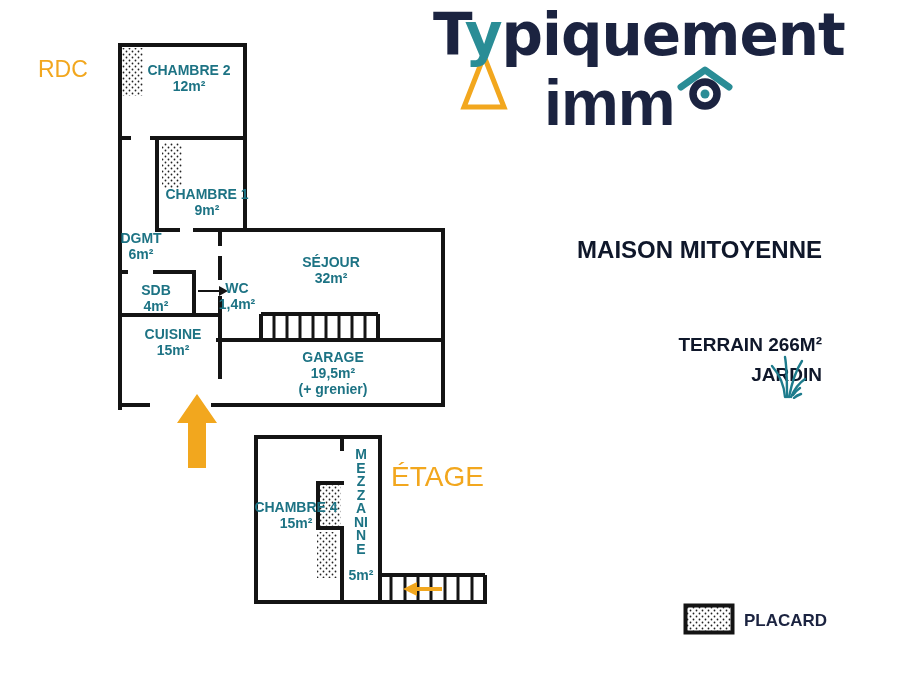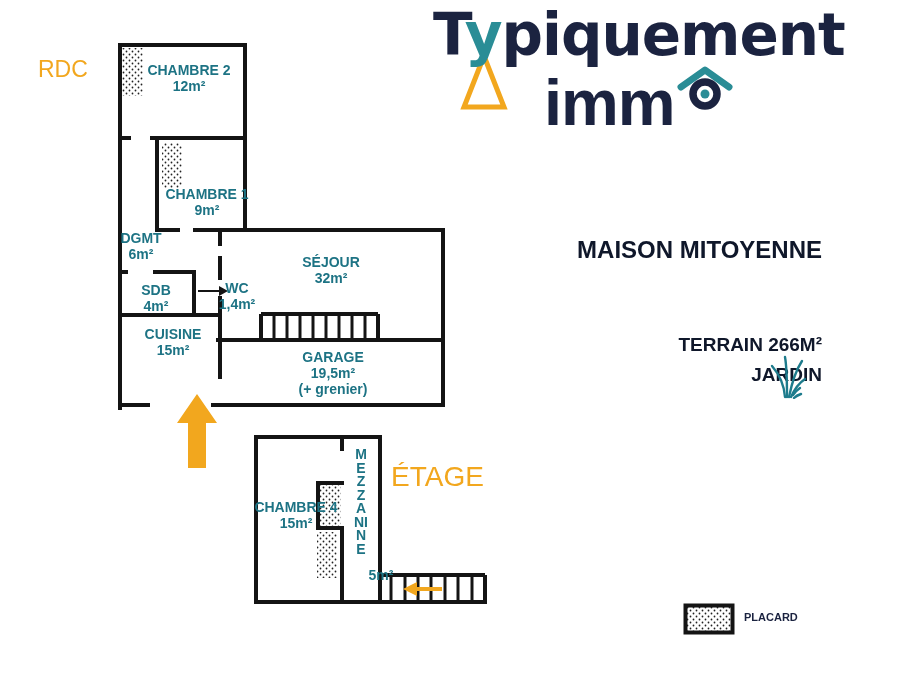--- a/index.html
+++ b/index.html
@@ -13,21 +13,21 @@
   .prop{position:absolute;text-align:right;color:#0f172a;font-weight:bold;}
   #logo-line1{position:absolute;left:433px;top:6px;font-family:"DejaVu Sans", sans-serif;
       font-weight:bold;font-size:58px;line-height:1;letter-spacing:-1px;color:#1b2340;z-index:3;}
   #logo-line1 .y{color:#2a8d96;}
   #logo-line2{position:absolute;left:544px;top:70px;display:flex;align-items:flex-start;z-index:3;}
   #logo-line2 .imm{font-family:Liberation Sans, sans-serif;font-weight:bold;font-size:65px;
       line-height:1;letter-spacing:-1px;color:#1b2340;}
   #mezz-name{position:absolute;left:354px;top:448px;width:14px;font-size:14px;font-weight:bold;
       line-height:13.5px;color:#1d7384;word-break:break-all;text-align:center;}
   #disclaimer{position:absolute;left:28px;top:653px;font-size:11px;font-weight:bold;color:#000;}
-  #placard-label{position:absolute;left:744px;top:611px;font-size:11px;font-weight:bold;color:#1b2340;}
+  #placard-label{position:absolute;left:744px;top:611px;font-size:17px;font-weight:bold;color:#1b2340;}
   svg{display:block;}
 </style>
 </head>
 <body>
 
 <div id="stage">
 
   <div id="logo-line1"><span>T</span><span class="y">y</span><span>piquement</span></div>
 
   <svg class="abs" style="left:459px;top:50px;z-index:2;" width="50" height="62" viewBox="0 0 50 62">
@@ -182,21 +182,21 @@
   <div class="room-label" style="left:283px;top:349px;width:100px;">
     <span class="nm">GARAGE</span>
     <span class="ar">19,5m²</span>
     <span class="ar">(+ grenier)</span>
   </div>
   <div class="room-label" style="left:246px;top:459px;width:100px;margin-top:40px;">
     <span class="nm">CHAMBRE 4</span>
     <span class="ar">15m²</span>
   </div>
   <div id="mezz-name">MEZZANINE</div>
-  <div class="room-label" style="left:346px;top:567px;width:30px;margin-left:20px;">
+  <div class="room-label" style="left:346px;top:567px;width:30px;">
     <span class="ar">5m²</span>
   </div>
 
   <div class="prop" style="left:558px;top:234px;width:264px;font-size:24px;line-height:31px;">
     <div>MAISON MITOYENNE</div>
   </div>
   <div class="prop" style="left:558px;top:330px;width:264px;font-size:19px;line-height:30px;">
     <div>TERRAIN 266M²</div>
     <div>JARDIN</div>
   </div>

